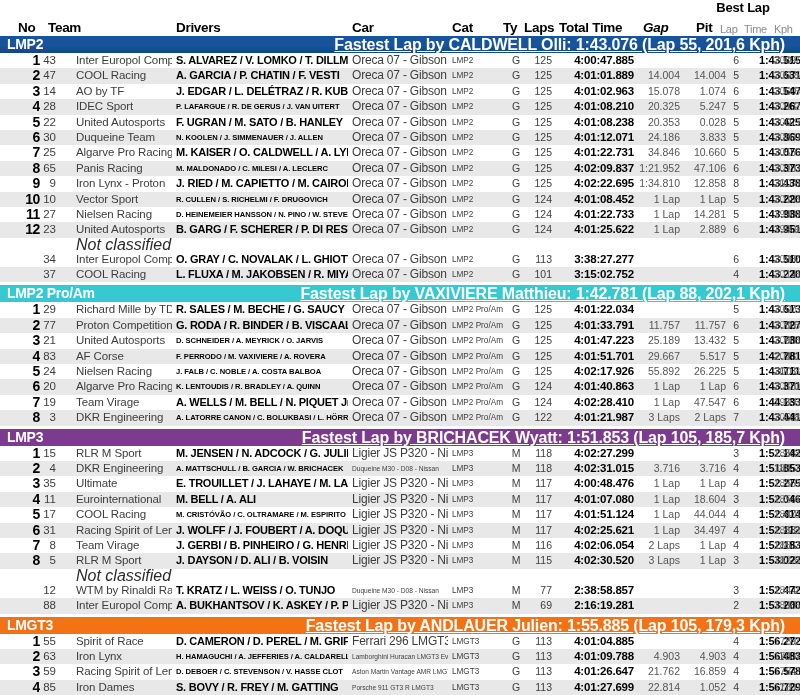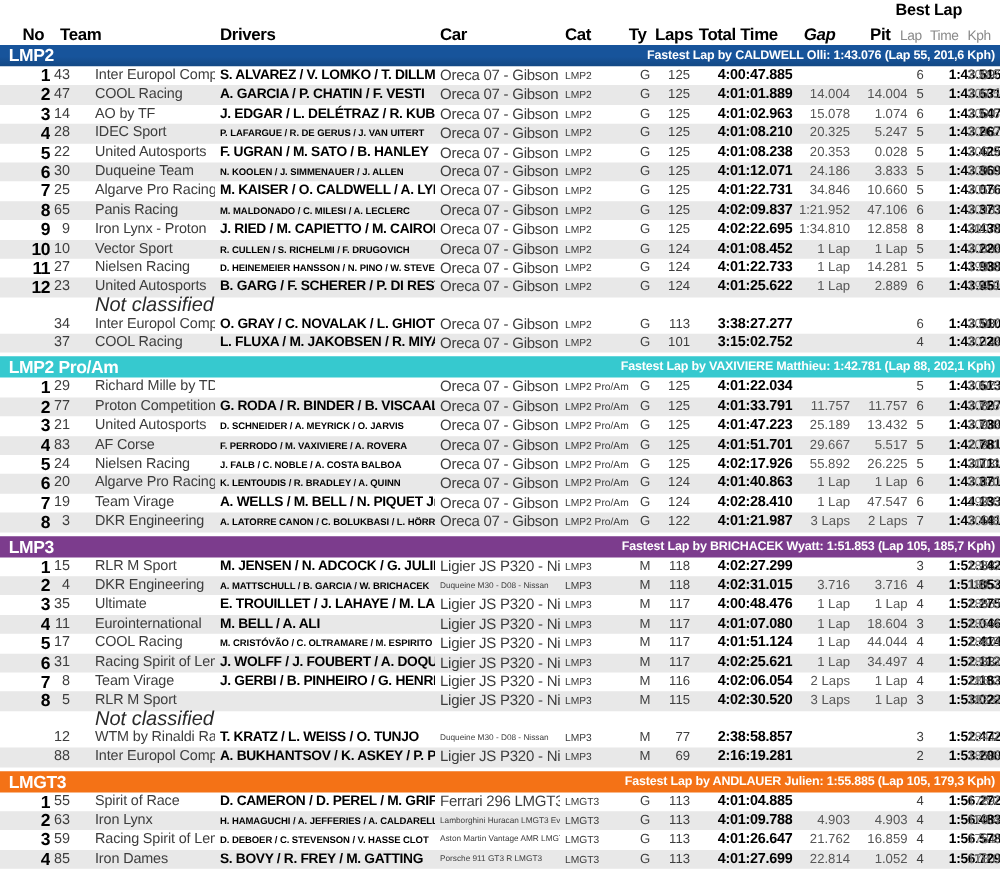--- a/index.html
+++ b/index.html
@@ -58,21 +58,21 @@
   .h-tt{left:559px;}
   .h-gap{left:643px;font-style:italic;}
   .h-pit{left:696px;}
   .h-bllap{left:720px;}
   .h-bltim{left:744px;}
   .h-blkph{left:774px;}
 
   
   .band{position:relative;height:17px;width:800px;color:#fff;}
   .band .nm{position:absolute;left:7px;top:0;line-height:17px;font-size:14px;font-weight:bold;letter-spacing:-.3px;}
-  .band .fl{position:absolute;right:4px;top:0;line-height:17px;font-size:10px;font-weight:bold;letter-spacing:-.15px;}
+  .band .fl{position:absolute;right:15px;top:0;line-height:17px;font-size:16px;font-weight:bold;letter-spacing:-.15px;text-decoration:underline;}
   .band.lmp2{background:linear-gradient(to bottom,#17549b 0%,#17549b 55%,#134884 100%);}
   .band.proam{background:#36c9cf;}
   .band.lmp3{background:#7c3c8d;}
   .band.lmgt3{background:#f47216;}
   .band.proam .fl,.band.proam .nm{color:#fff;}
 
   .notclass{position:relative;height:14px;width:800px;}
   .notclass .t{position:absolute;left:76px;top:0;line-height:14px;font-size:16px;font-style:italic;color:#2b2b2b;}
   .spacer{height:3px;width:800px;}
 </style>
@@ -348,20 +348,21 @@
       </div>
       <div class="spacer"></div>
       <div class="band proam">
         <span class="nm">LMP2 Pro/Am</span>
         <span class="fl">Fastest Lap by VAXIVIERE Matthieu: 1:42.781 (Lap 88, 202,1 Kph)</span>
       </div>
       <div class="row">
         <div class="c c-pos">1</div>
         <div class="c c-no">29</div>
         <div class="c c-team">Richard Mille by TDS</div>
+        <div class="c c-drv">R. SALES / M. BECHE / G. SAUCY</div>
         <div class="c c-car">Oreca 07 - Gibson</div>
         <div class="c c-cat">LMP2 Pro/Am</div>
         <div class="c c-ty">G</div>
         <div class="c c-laps">125</div>
         <div class="c c-tt">4:01:22.034</div>
         <div class="c c-gap"></div>
         <div class="c c-int"></div>
         <div class="c c-pit">5</div>
         <div class="c c-bllap">57</div>
         <div class="c c-bltim">1:43.613</div>
@@ -607,20 +608,21 @@
         <div class="c c-int">1 Lap</div>
         <div class="c c-pit">4</div>
         <div class="c c-bllap">116</div>
         <div class="c c-bltim">1:52.183</div>
         <div class="c c-blkph">185.2</div>
       </div>
       <div class="row alt">
         <div class="c c-pos">8</div>
         <div class="c c-no">5</div>
         <div class="c c-team">RLR M Sport</div>
+        <div class="c c-drv">J. DAYSON / D. ALI / B. VOISIN</div>
         <div class="c c-car">Ligier JS P320 - Nissan</div>
         <div class="c c-cat">LMP3</div>
         <div class="c c-ty">M</div>
         <div class="c c-laps">115</div>
         <div class="c c-tt">4:02:30.520</div>
         <div class="c c-gap">3 Laps</div>
         <div class="c c-int">1 Lap</div>
         <div class="c c-pit">3</div>
         <div class="c c-bllap">112</div>
         <div class="c c-bltim">1:53.022</div>

